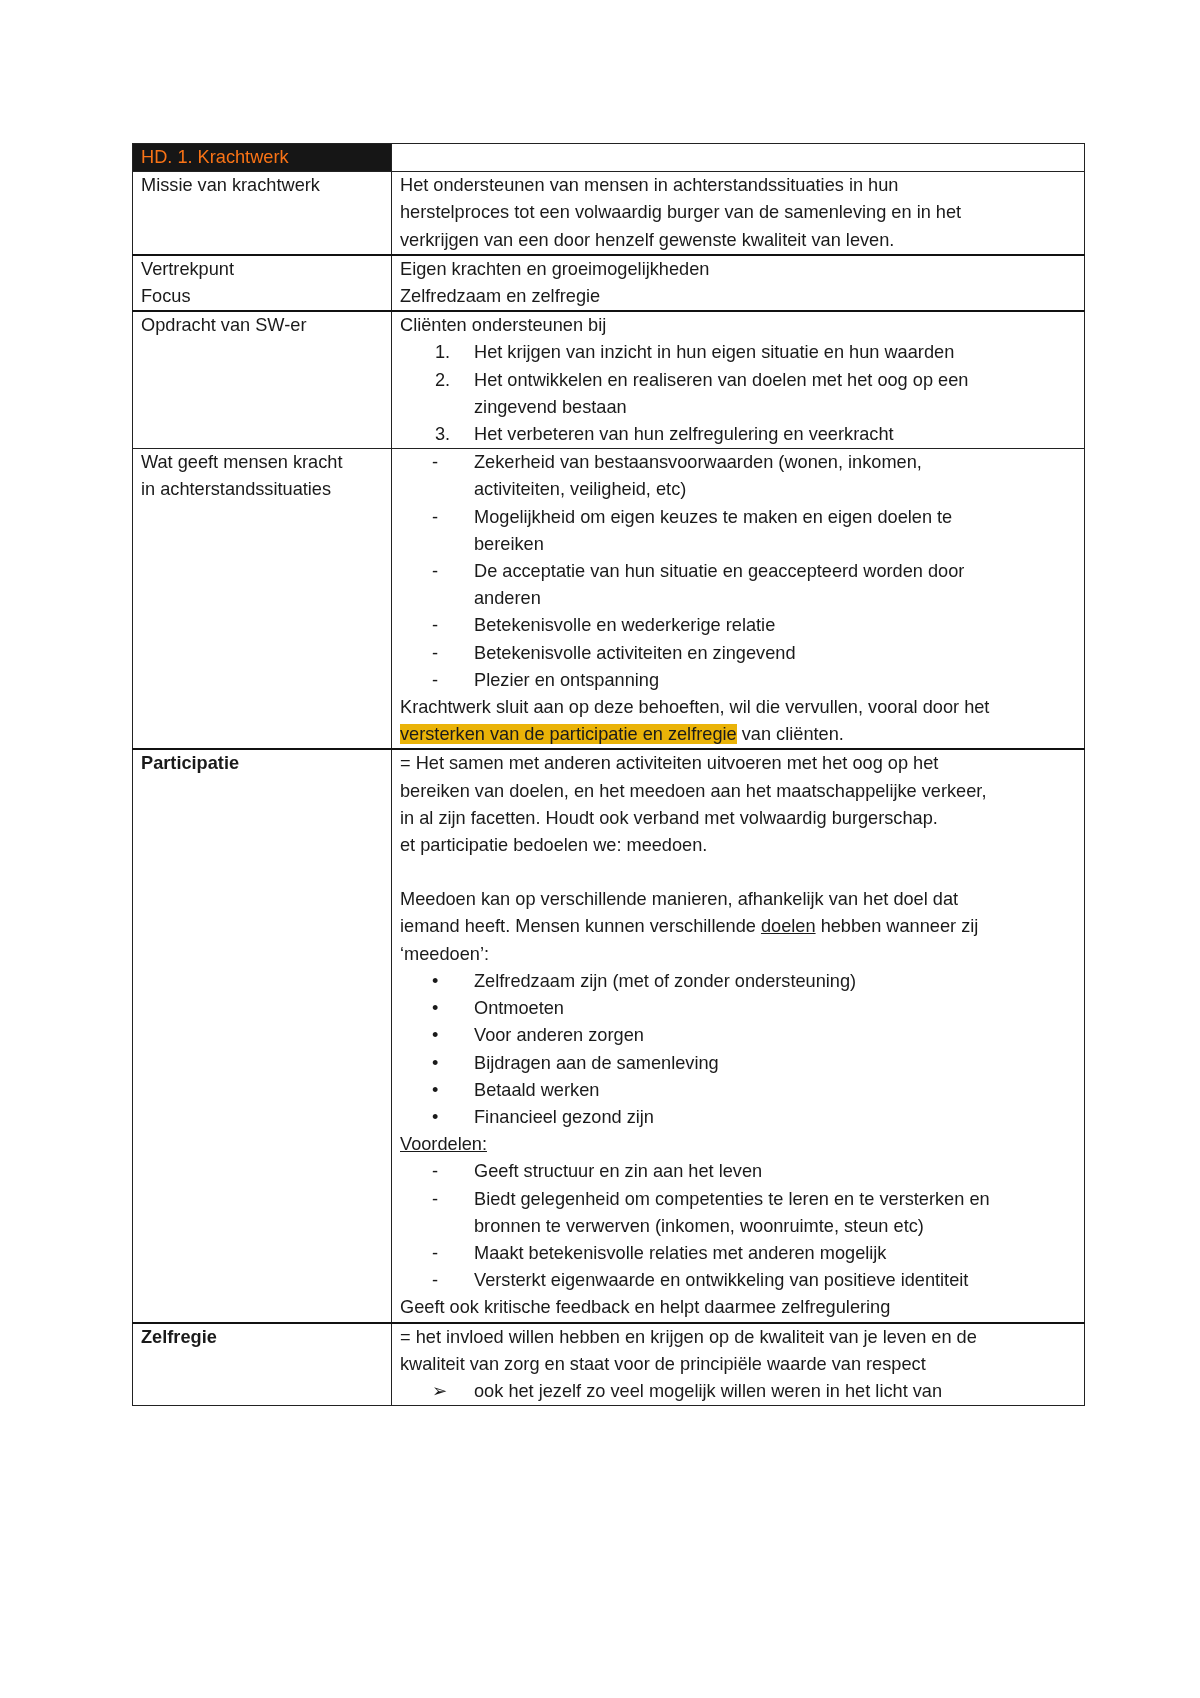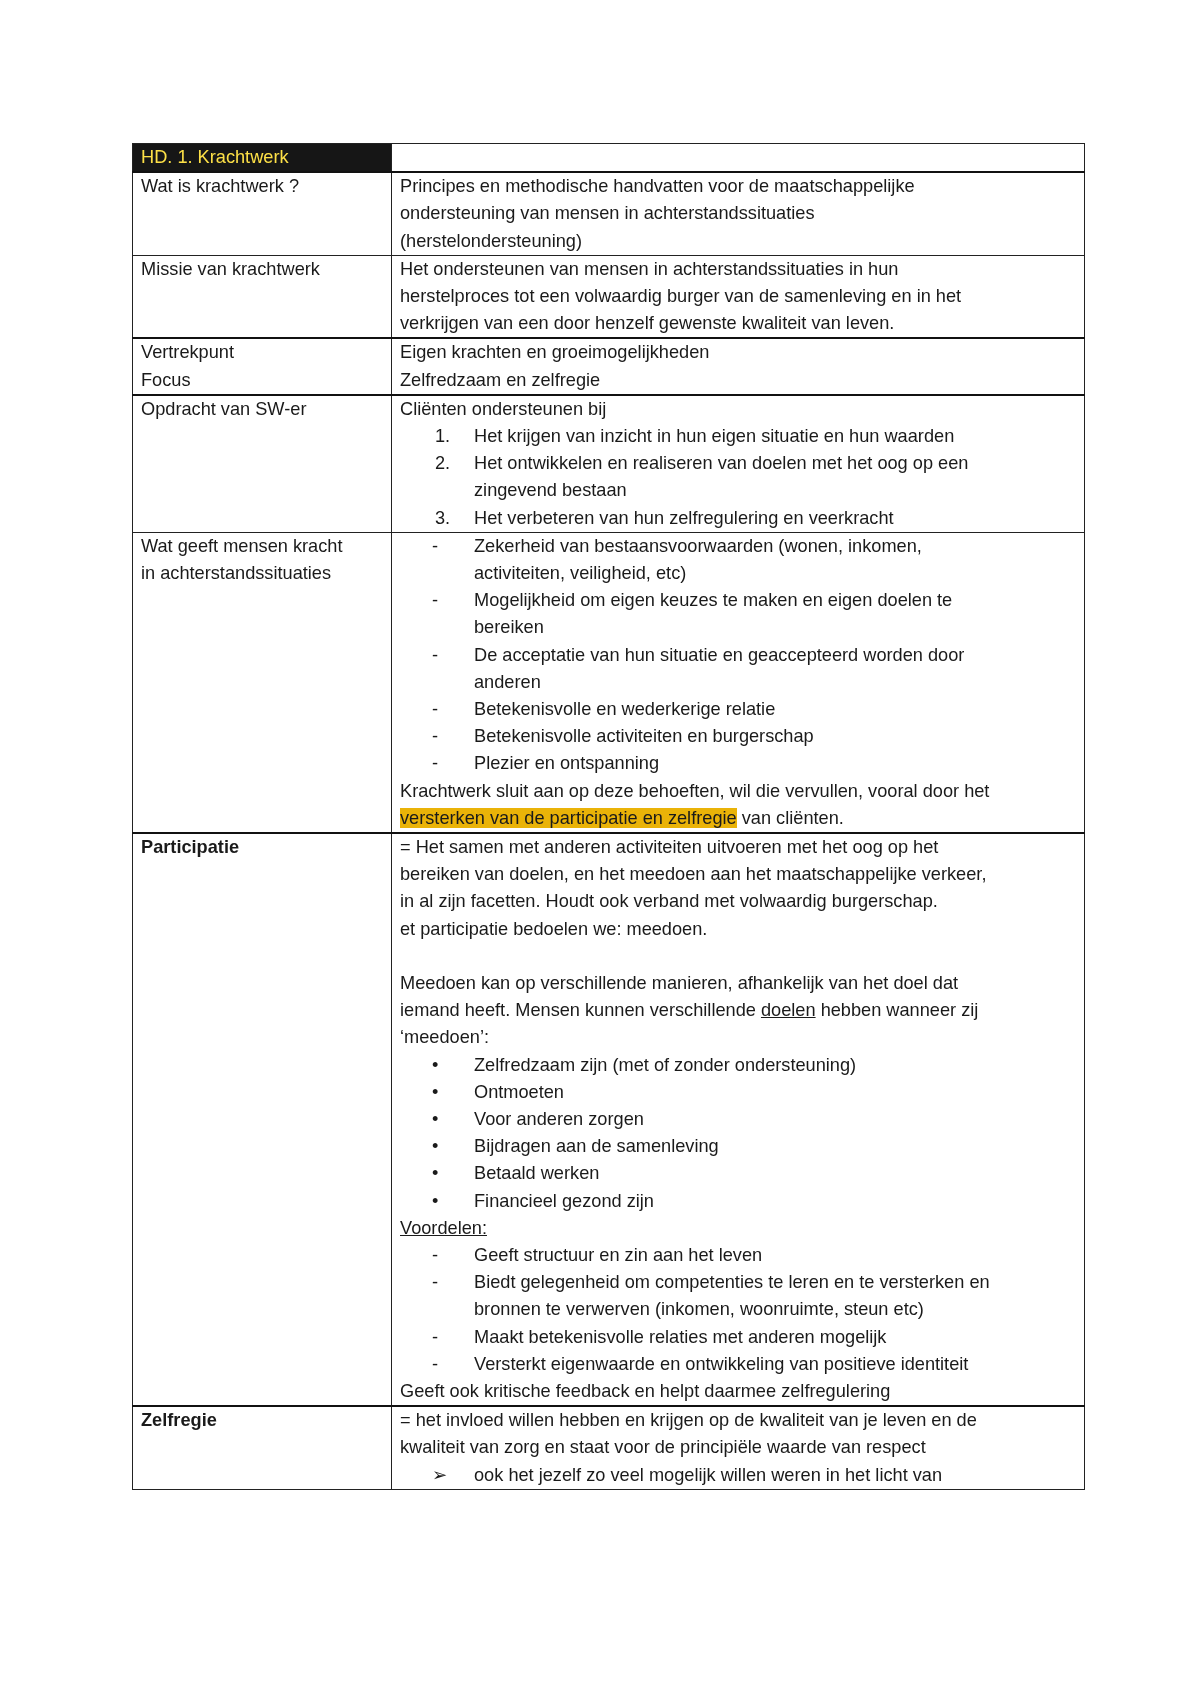--- a/index.html
+++ b/index.html
@@ -4,21 +4,21 @@
 <style>
   html, body { margin:0; padding:0; background:#ffffff; }
   body { width:1200px; height:1698px; position:relative; overflow:hidden;
          font-family:"Liberation Sans","DejaVu Sans",sans-serif; color:#1a1a1a; }
   .page { position:absolute; left:0; top:0; width:1200px; height:1698px; background:#fff; }
   table.doc { position:absolute; left:132px; top:143px; width:952px;
               border-collapse:collapse; table-layout:fixed; font-size:18.2px; line-height:27.2px; }
   table.doc td { border:1.5px solid #222; vertical-align:top; padding:0 8px; }
   table.doc tr.thick td { border-top:2.6px solid #111; }
   col.c1 { width:259px; } col.c2 { width:693px; }
-  .hdr-left { background:#161616; color:#fde047; }
+  .hdr-left { background:#161616; color:#f97316; }
   .hdr-right { background:#fff; }
   .bold { font-weight:bold; }
   .line { display:block; white-space:nowrap; }
   .li { position:relative; padding-left:74px; }
   .li .mk { position:absolute; left:32px; width:30px; text-align:left; }
   .num .mk { left:35px; font-weight:normal; }
   .u { text-decoration:underline; }
   .hl { background:#eab308; }
   .blank { height:27px; }
   .tail-bottom td { border-bottom:2.6px solid #111;border-radius:17px; }
@@ -32,28 +32,20 @@
         <col class="c1">
         <col class="c2">
       </colgroup>
 
   <tbody>
         <tr>
     <td class="hdr-left">HD. 1. Krachtwerk</td>
     <td class="hdr-right"></td>
   </tr>
 
-  <tr class="thick">
-    <td>Wat is krachtwerk ?</td>
-    <td>
-      <span class="line">Principes en methodische handvatten voor de maatschappelijke</span>
-      <span class="line">ondersteuning van mensen in achterstandssituaties</span>
-      <span class="line">(herstelondersteuning)</span>
-    </td>
-  </tr>
 
   <tr>
     <td>Missie van krachtwerk</td>
     <td>
       <span class="line">Het ondersteunen van mensen in achterstandssituaties in hun</span>
       <span class="line">herstelproces tot een volwaardig burger van de samenleving en in het</span>
       <span class="line">verkrijgen van een door henzelf gewenste kwaliteit van leven.</span>
     </td>
   </tr>
 
@@ -109,21 +101,21 @@
         <span class="mk">-</span>
         <span class="line">De acceptatie van hun situatie en geaccepteerd worden door</span>
         <span class="line">anderen</span>
       </div>
       <div class="li">
         <span class="mk">-</span>
         <span class="line">Betekenisvolle en wederkerige relatie</span>
       </div>
       <div class="li">
         <span class="mk">-</span>
-        <span class="line">Betekenisvolle activiteiten en burgerschap</span>
+        <span class="line">Betekenisvolle activiteiten en zingevend</span>
       </div>
       <div class="li">
         <span class="mk">-</span>
         <span class="line">Plezier en ontspanning</span>
       </div>
       <span class="line">Krachtwerk sluit aan op deze behoeften, wil die vervullen, vooral door het</span>
       <span class="line"><span class="hl">versterken van de participatie en zelfregie</span><span> van cliënten.</span></span>
     </td>
   </tr>
 

